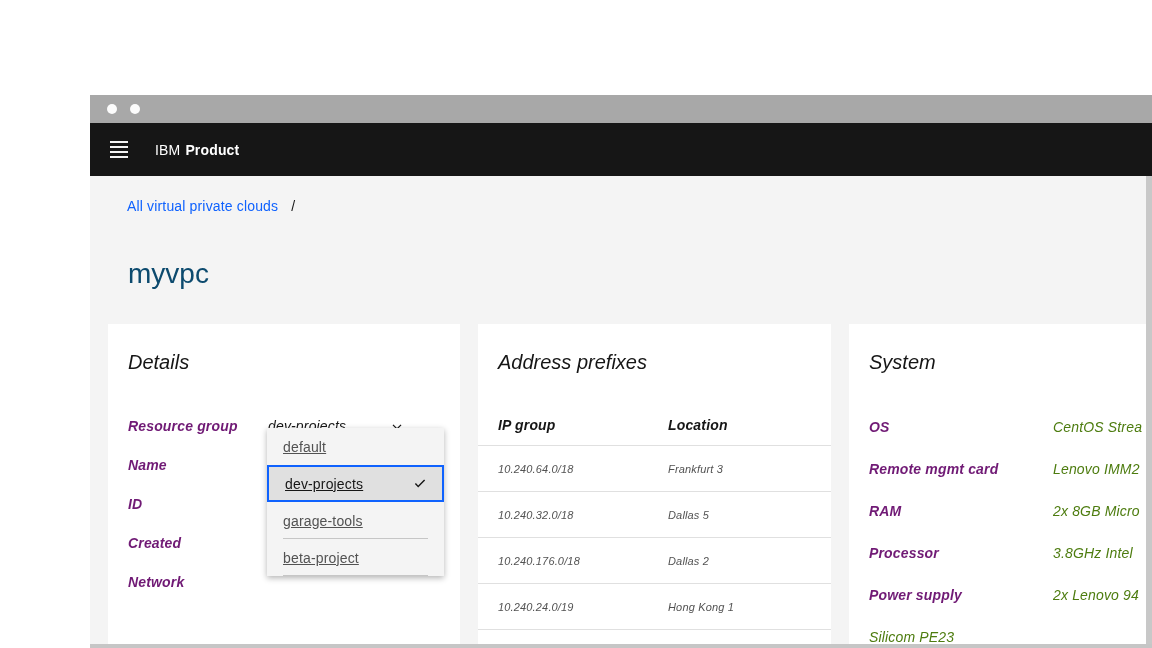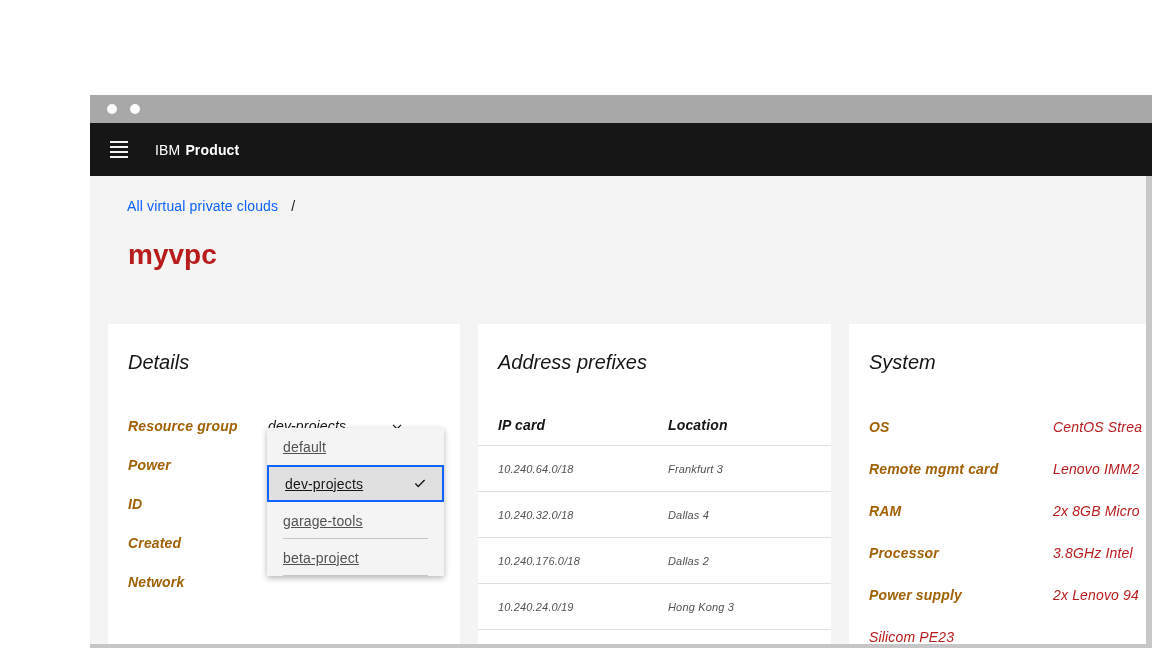--- a/index.html
+++ b/index.html
@@ -81,24 +81,24 @@
     white-space: nowrap;
   }
   .breadcrumb a {
     color: #0f62fe;
     text-decoration: none;
     cursor: pointer;
   }
   .breadcrumb .sep { color: #161616; margin-left: 9px; }
   .page-title {
     position: absolute;
-    left: 38px; top: 61px;
+    left: 38px; top: 80px;
     font-size: 28px; line-height: 36px;
-    font-weight: 700;
-    color: #b91c1c;
+    font-weight: 400;
+    color: #0c4a6e;
   }
   
   .card {
     position: absolute;
     top: 148px;
     height: 332px;
     background: #ffffff;
     overflow: hidden;
     font-style: italic;
   }
@@ -117,25 +117,25 @@
   .kv-system  { margin-top: 43px; }
   .kv-row {
     display: flex;
     align-items: flex-start;
     font-size: 14px; line-height: 18px;
     letter-spacing: 0.16px;
     white-space: nowrap;
   }
   .kv-details .kv-row { height: 39px; }
   .kv-system  .kv-row { height: 42px; }
-  .kv-label { font-weight: 700; color: #a16207; flex: none; }
+  .kv-label { font-weight: 700; color: #701a75; flex: none; }
   .kv-details .kv-label { width: 140px; }
   .kv-system  .kv-label { width: 184px; }
   .kv-value { font-weight: 400; }
-  .kv-system .kv-value { color: #b91c1c; }
+  .kv-system .kv-value { color: #4d7c0f; }
   
   .rg-trigger {
     display: flex;
     align-items: center;
     cursor: pointer;
     background: none; border: none;
     font: inherit; color: #161616;
     letter-spacing: 0.16px;
     padding: 0;
   }
@@ -253,21 +253,21 @@
           <div class="kv-row">
             <span class="kv-label">Resource group</span>
             <button class="rg-trigger">
               <span class="kv-value">dev-projects</span>
               <svg width="14" height="14" viewBox="0 0 16 16" fill="#161616" aria-hidden="true">
                 <path d="M8 11.2 2.9 6.1l1-1L8 9.2l4.1-4.1 1 1z"></path>
               </svg>
             </button>
           </div>
           <div class="kv-row">
-            <span class="kv-label">Power</span>
+            <span class="kv-label">Name</span>
           </div>
           <div class="kv-row">
             <span class="kv-label">ID</span>
           </div>
           <div class="kv-row">
             <span class="kv-label">Created</span>
           </div>
           <div class="kv-row">
             <span class="kv-label">Network</span>
           </div>
@@ -291,38 +291,38 @@
         <div class="dd-option">
           <span>beta-project</span>
           <span class="rule"></span>
         </div>
       </div>
 
       <section class="card card-address">
         <h2>Address prefixes</h2>
         <div class="addr-table">
           <div class="addr-head">
-            <span class="col-ip">IP card</span>
+            <span class="col-ip">IP group</span>
             <span class="col-loc">Location</span>
           </div>
           <div class="addr-row">
             <span class="col-ip">10.240.64.0/18</span>
             <span class="col-loc">Frankfurt 3</span>
           </div>
           <div class="addr-row">
             <span class="col-ip">10.240.32.0/18</span>
-            <span class="col-loc">Dallas 4</span>
+            <span class="col-loc">Dallas 5</span>
           </div>
           <div class="addr-row">
             <span class="col-ip">10.240.176.0/18</span>
             <span class="col-loc">Dallas 2</span>
           </div>
           <div class="addr-row">
             <span class="col-ip">10.240.24.0/19</span>
-            <span class="col-loc">Hong Kong 3</span>
+            <span class="col-loc">Hong Kong 1</span>
           </div>
         </div>
       </section>
 
       <section class="card card-system">
         <h2>System</h2>
         <div class="kv kv-system">
           <div class="kv-row">
             <span class="kv-label">OS</span>
             <span class="kv-value">CentOS Strea</span>

